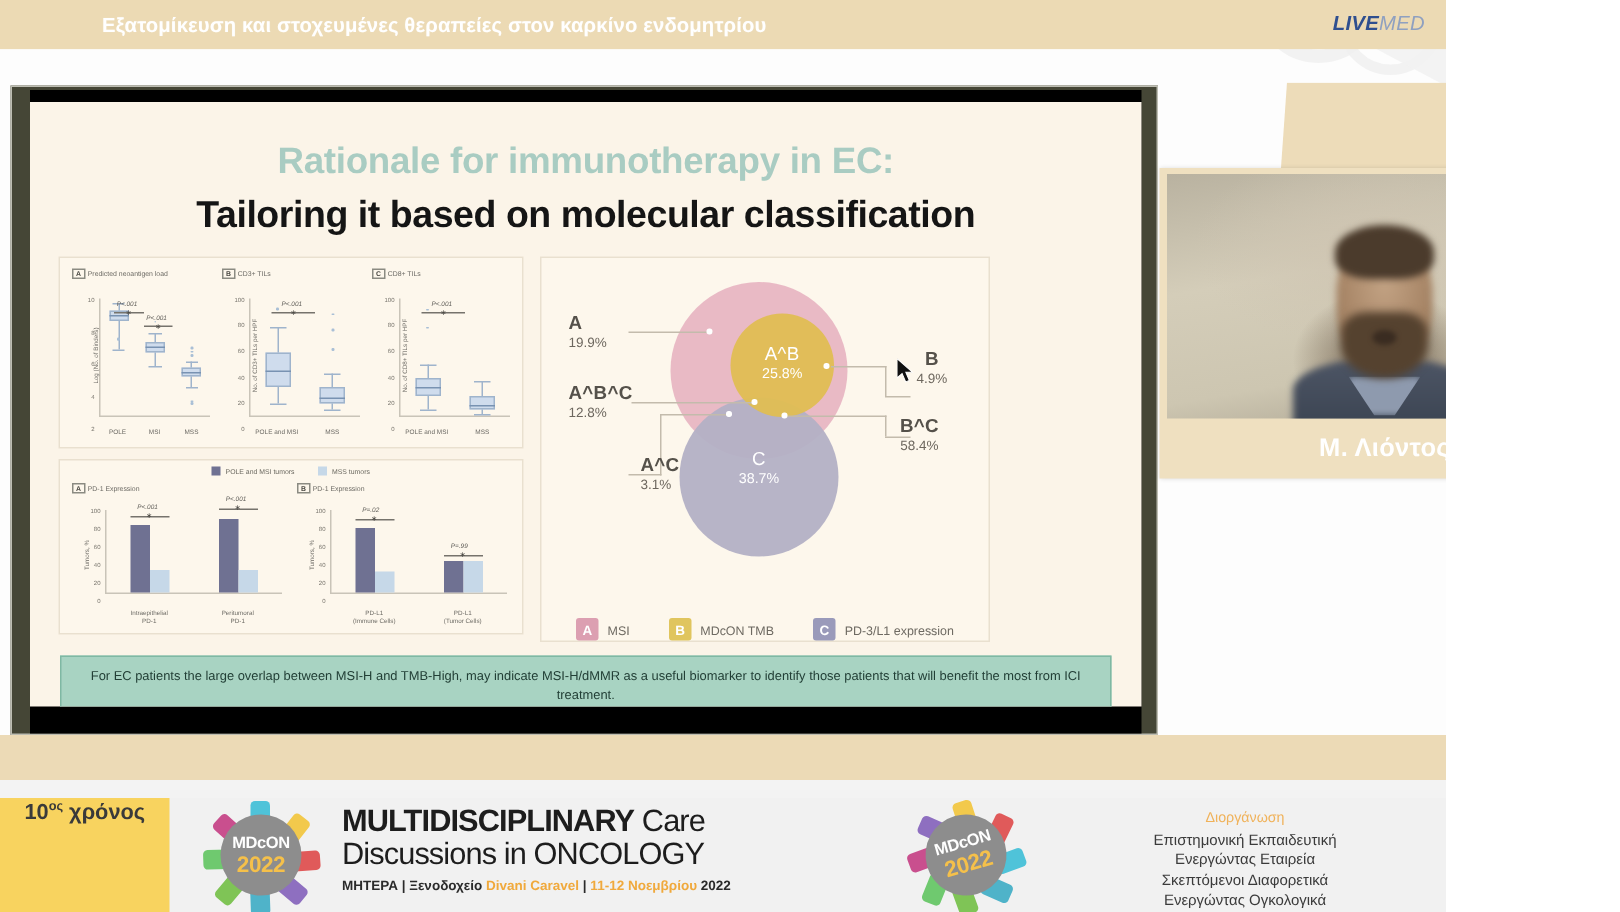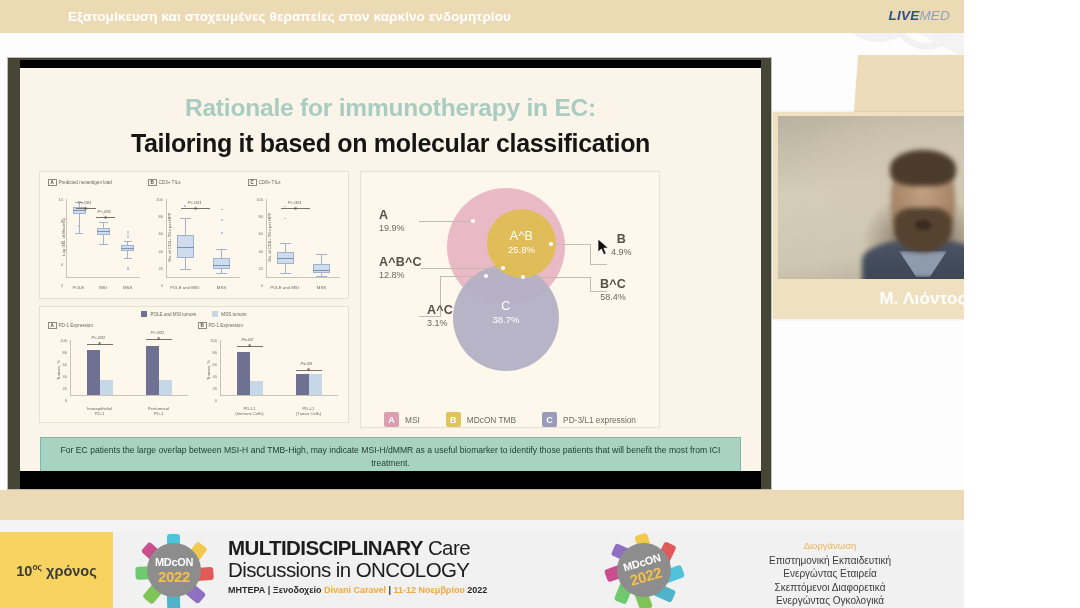--- a/index.html
+++ b/index.html
@@ -222,21 +222,21 @@
   .video-name {
     position: absolute; left: 0; right: 0; bottom: 10px;
     text-align: center; color: #ffffff; font-size: 17px; font-weight: bold;
     letter-spacing: .2px;
   }
 
   
   .footer { position: absolute; left: 0; top: 532px; width: 1080px; height: 76px; background: #f1f1f1; z-index: 9; }
   .foot-yellow {
     position: absolute; left: 0; top: 0; width: 113px; height: 76px; background: #f8d35f;
-    display: flex; align-items: center; justify-content: center;
+    display: flex; justify-content: center;
   }
   .foot-yellow-txt { color: #3a3a3a; font-size: 14.5px; font-weight: bold; }
   .foot-yellow-txt sup { font-size: 8.5px; }
 
   .mdcon-logo {
     position: absolute; width: 72px; height: 72px; top: 2px;
   }
   .mdcon-disc {
     position: absolute; left: 9px; top: 9px; width: 54px; height: 54px;
     border-radius: 50%; background: #8d8d8d;

